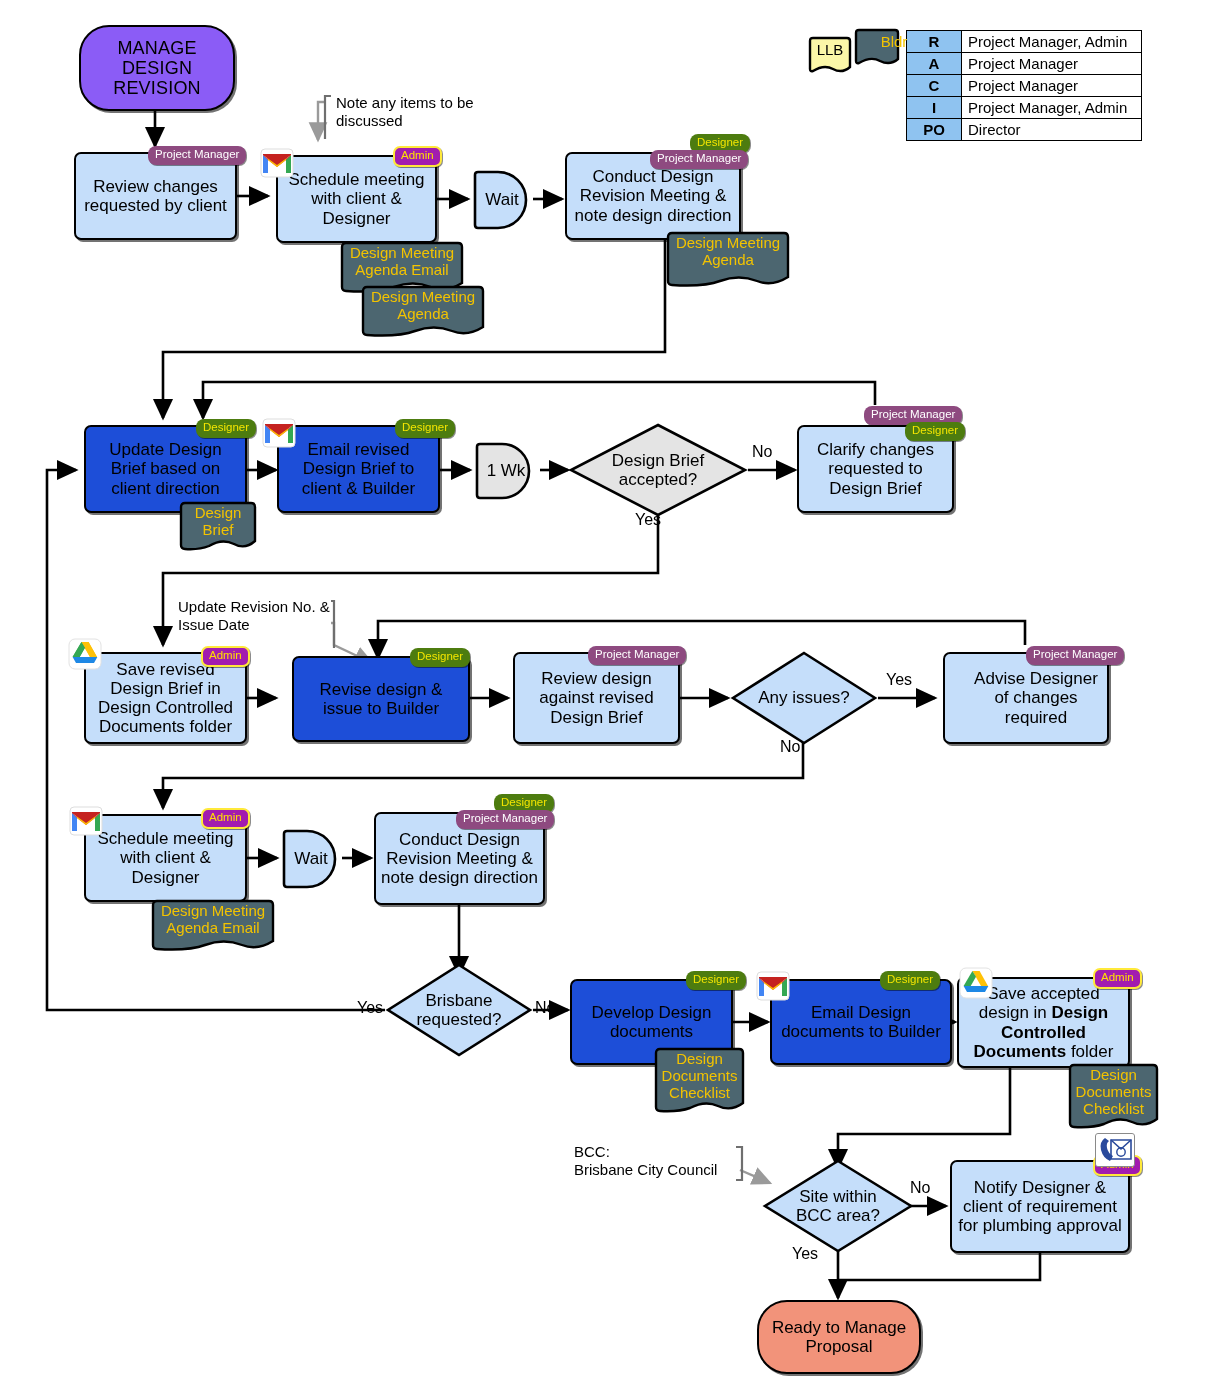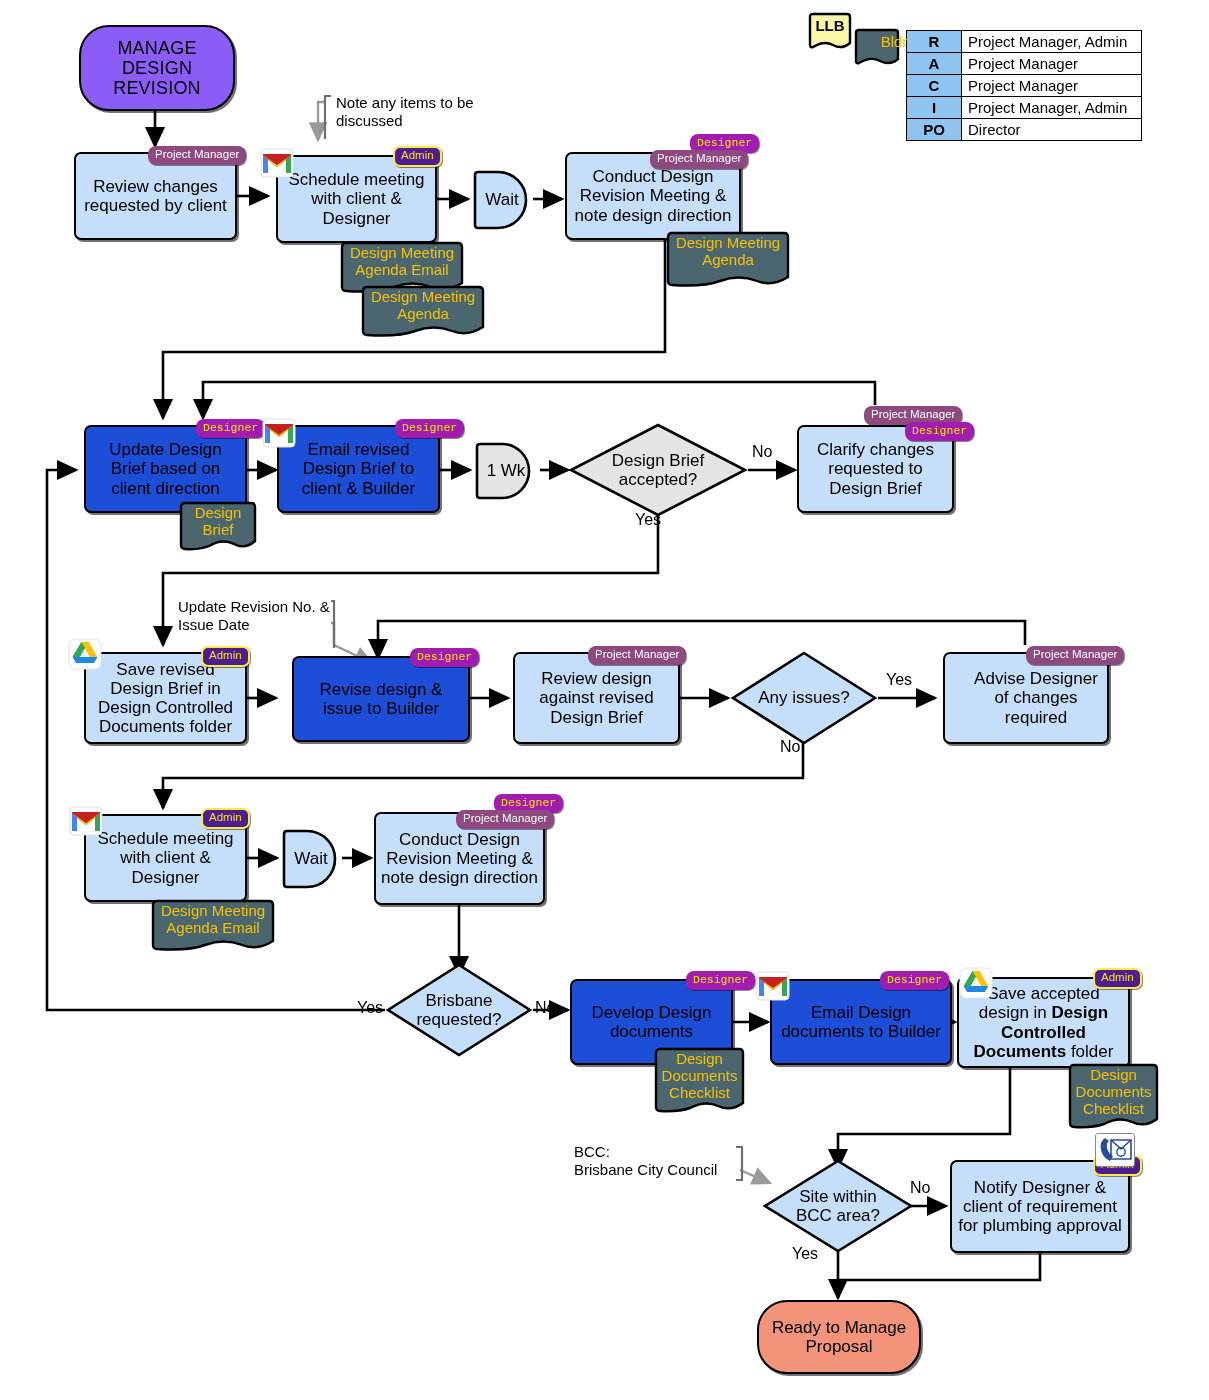--- a/index.html
+++ b/index.html
@@ -25,22 +25,22 @@
   
   .wait{position:absolute;display:flex;align-items:center;justify-content:center;
         font-size:17px;color:#000;}
   .wait svg{position:absolute;left:0;top:0;}
   .wait .wtxt{position:relative;z-index:3;}
 
   
   .badge{position:absolute;font-size:11.5px;line-height:1;padding:3px 7px 4px;
          border-radius:8px;white-space:nowrap;z-index:14;box-shadow:1px 1px 0 rgba(0,0,0,.45);}
   .b-pm{background:#8e4a80;color:#fff;}
-  .b-designer{background:#a21caf;color:#f3e500;font-family:Liberation Mono, monospace;}
-  .b-admin{background:#4c1d95;color:#ffe000;border:2px solid #ffe93a;padding:2px 6px 3px;border-radius:7px;text-align:right;}
+  .b-designer{background:#4d7c0f;color:#f3e500;}
+  .b-admin{background:#a21caf;color:#ffe000;border:2px solid #ffe93a;padding:2px 6px 3px;border-radius:7px;text-align:right;}
 
   
   .doc{position:absolute;z-index:9;}
   .doc svg{position:absolute;left:0;top:0;}
   .doc .dlbl{position:relative;z-index:3;color:#f3c300;font-size:15px;line-height:1.12;
              text-align:center;padding-top:5px;}
 
   
   .tab{position:absolute;z-index:9;}
   .tab svg{position:absolute;left:0;top:0;}
@@ -141,21 +141,21 @@
       <path d="M740,1170 L770,1183" marker-end="url(#ahg)"></path>
     </g>
 
     <g fill="none" stroke="#6f6f6f" stroke-width="2.2">
       <path d="M331,96 L325,96 L325,139"></path>
       <path d="M331,601 L334,601 L334,648"></path>
       <path d="M736,1147 L742,1147 L742,1180 L736,1180"></path>
     </g>
   </svg>
 
-  <div class="tab" style="left:806px;top:12px;width:48px;height:42px;font-weight:bold;">
+  <div class="tab" style="left:806px;top:36px;width:48px;height:42px;">
     <svg width="48" height="42" viewBox="0 0 48 42">
       <path d="M4,5 q0,-3 3,-3 h34 q3,0 3,3 v26 q-8,7 -17,2 q-9,-5 -20,2 q-3,1 -3,-2 z" fill="#fbf7a8" stroke="#000" stroke-width="2.4"></path>
     </svg>
     <div class="tlbl" style="color:#000;">LLB</div>
   </div>
   <div class="tab" style="left:852px;top:28px;width:50px;height:42px;padding-left:17px;">
     <svg width="50" height="42" viewBox="0 0 50 42">
       <path d="M4,5 q0,-3 3,-3 h36 q3,0 3,3 v26 q-8,7 -18,2 q-9,-5 -21,2 q-3,1 -3,-2 z" fill="#4c6670" stroke="#000" stroke-width="2.4"></path>
     </svg>
     <div class="tlbl" style="color:#f3c300;">Bldr</div>

